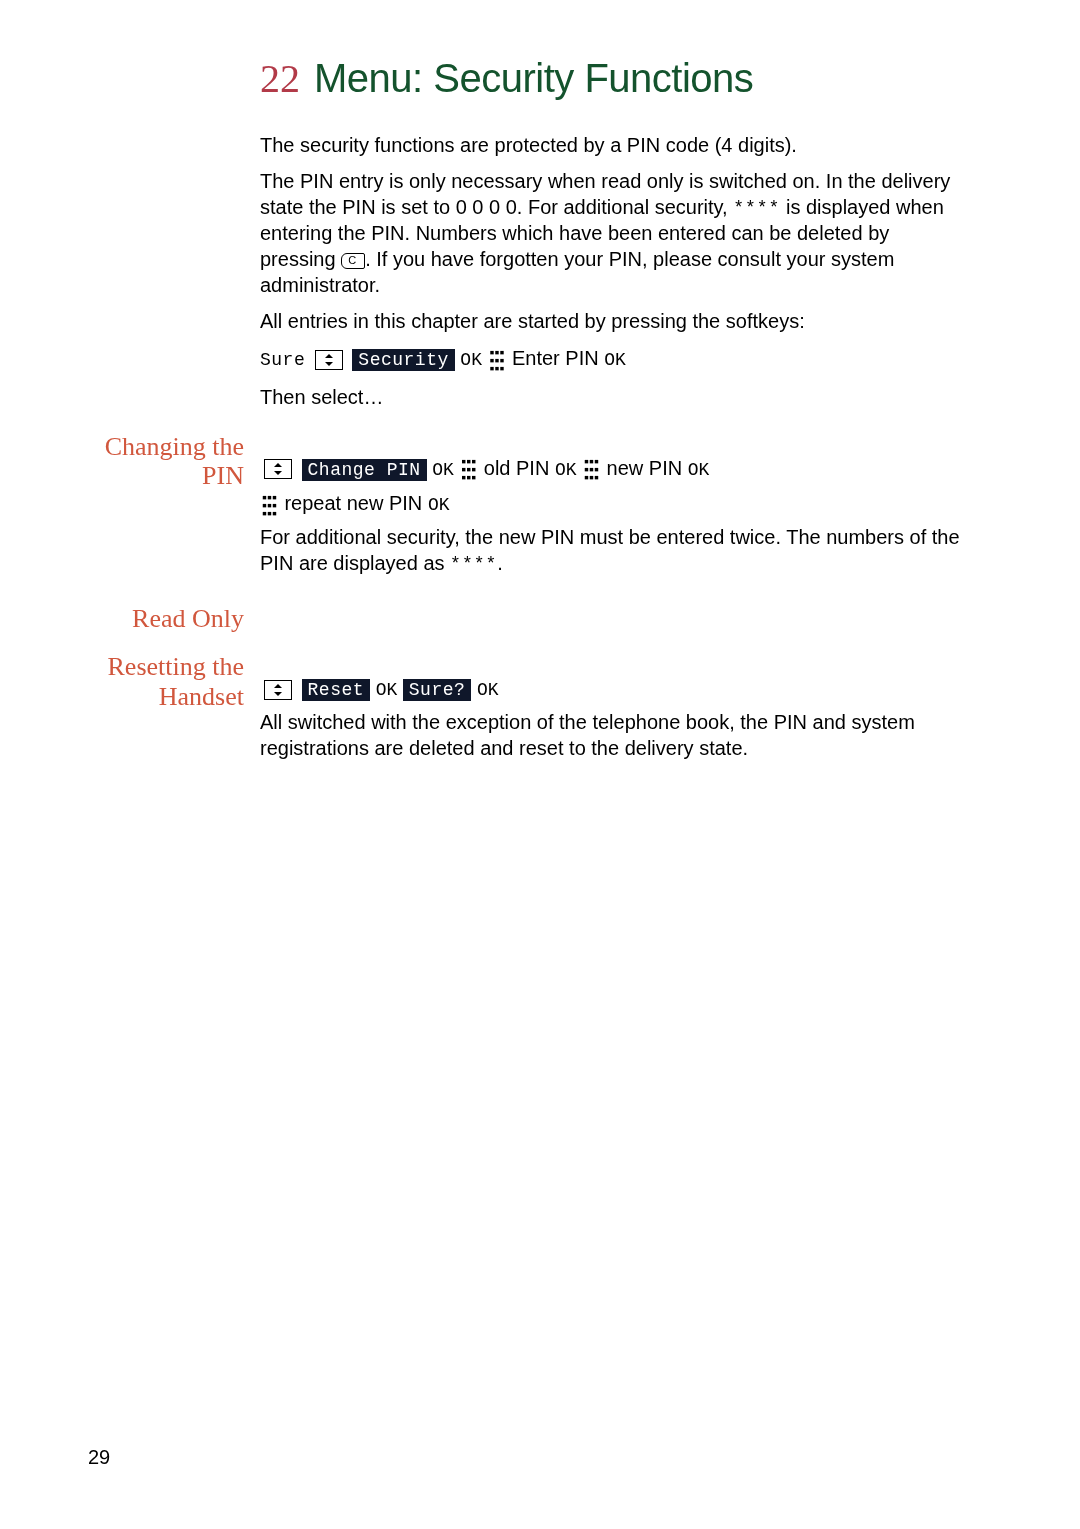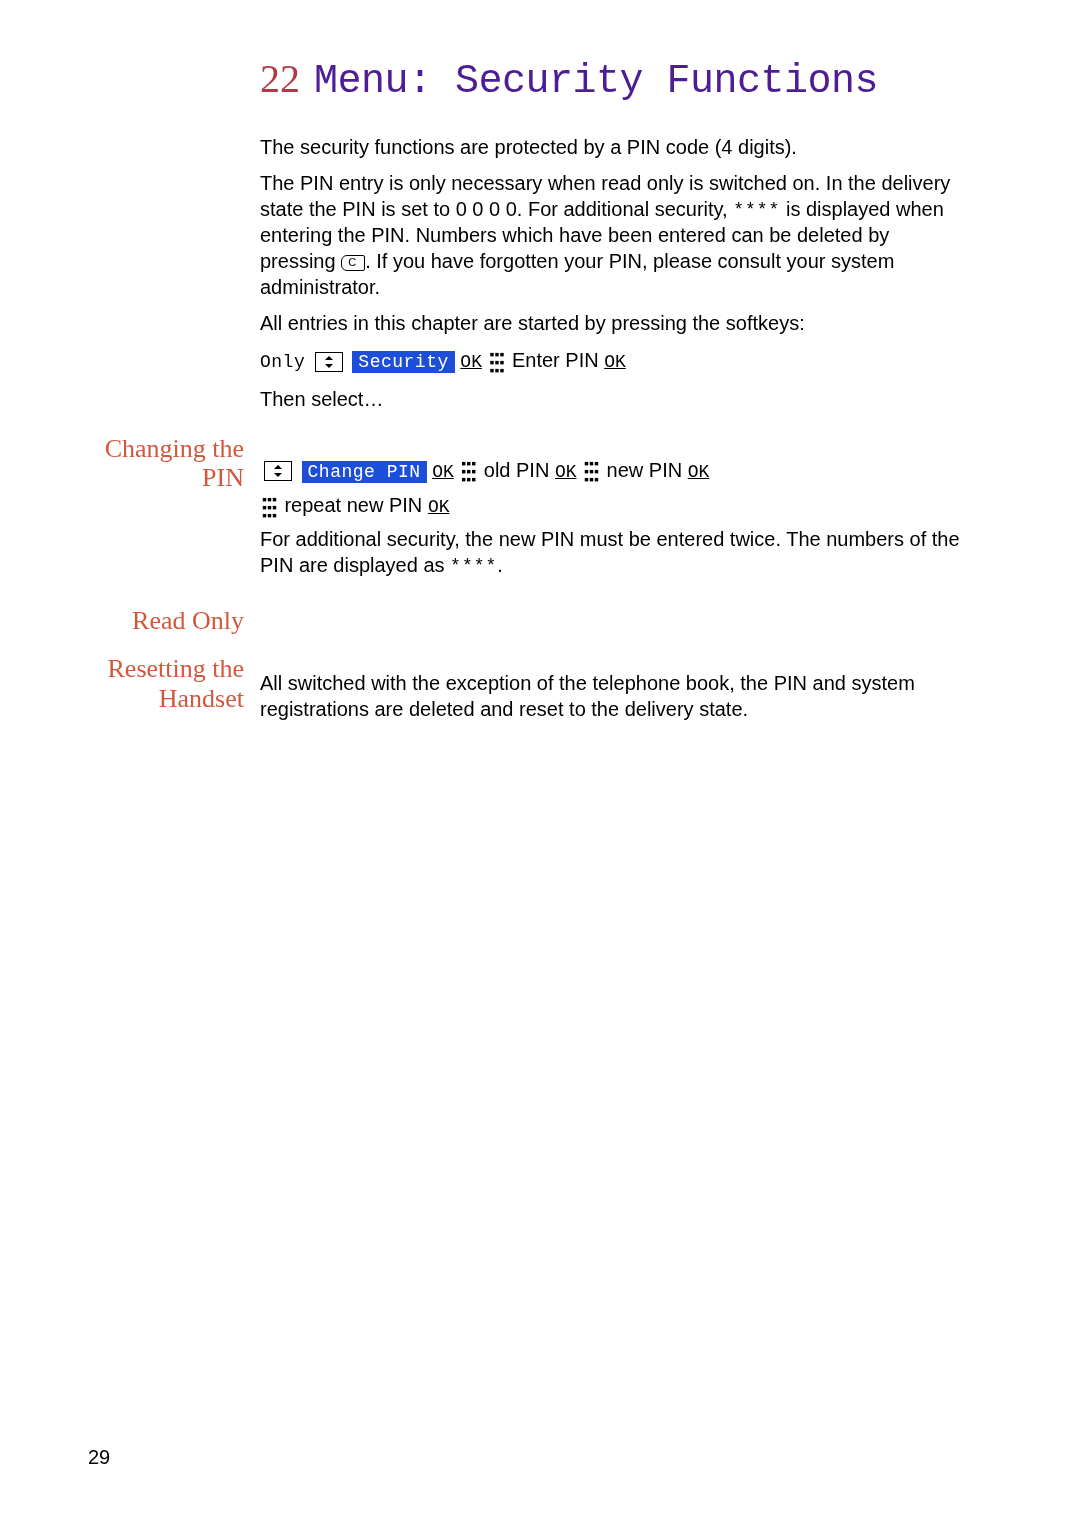--- a/index.html
+++ b/index.html
@@ -25,23 +25,23 @@
   }
   .chapter-number {
     font-family: "Times New Roman", Times, serif;
     font-size: 40px;
     color: #b23a48;
     margin-right: 14px;
     font-weight: normal;
     text-align: center;
   }
   .chapter-title {
-    font-family: Liberation Mono, monospace;
+    font-family: Liberation Sans, sans-serif;
     font-size: 40px;
-    color: #4c1d95;
+    color: #14532d;
     font-weight: normal;
     letter-spacing: -0.5px;
   }
   .content-block {
     display: flex;
     margin-top: 6px;
   }
   .side-label {
     flex: 0 0 180px;
     text-align: right;
@@ -70,31 +70,30 @@
     line-height: 1.4;
     margin: 6px 0;
     white-space: nowrap;
   }
   .px {
     font-family: "Courier New", monospace;
     font-size: 18px;
     letter-spacing: 0.5px;
   }
   .px-inv {
-    background: #1d4ed8;
+    background: #0f172a;
     color: #fff;
     padding: 1px 6px;
     font-family: "Courier New", monospace;
     font-size: 18px;
     letter-spacing: 0.5px;
   }
   .px-ok {
     font-family: "Courier New", monospace;
     font-size: 18px;
-    text-decoration: underline;
   }
   .nav-icon {
     display: inline-block;
     width: 28px;
     height: 20px;
     border: 1px solid #000;
     vertical-align: middle;
     position: relative;
     margin: 0 4px;
     box-sizing: border-box;
@@ -178,21 +177,21 @@
   <div class="intro-col">
     <p class="body-text">The security functions are protected by a PIN code (4 digits).</p>
 
     <p class="body-text">
       <span>The PIN entry is only necessary when read only is switched on. In the delivery state the PIN is set to 0 0 0 0. For additional security, </span><span class="asterisks">****</span><span> is displayed when entering the PIN. Numbers which have been entered can be deleted by pressing </span><span class="delete-icon"></span><span>. If you have forgotten your PIN, please consult your system administrator.</span>
     </p>
 
     <p class="body-text">All entries in this chapter are started by pressing the softkeys:</p>
 
     <div class="softkey-line">
-      <span class="px">Only</span>
+      <span class="px">Sure</span>
       <span class="nav-icon"></span>
       <span class="px-inv">Security</span>
       <span class="px-ok">OK</span>
       <span class="keypad-icon">▪▪▪<br>▪▪▪<br>▪▪▪</span>
       <span>Enter PIN</span>
       <span class="px-ok">OK</span>
     </div>
 
     <p class="body-text" style="margin-top:10px">Then select…</p>
   </div>
@@ -228,19 +227,26 @@
     <div class="side-label">
       <div class="side-heading">Read Only</div>
     </div>
   </div>
 
   <div class="content-block" style="margin-top:18px">
     <div class="side-label">
       <div class="side-heading">Resetting the Handset</div>
     </div>
     <div class="body-col">
+      <div class="softkey-line">
+        <span class="nav-icon"></span>
+        <span class="px-inv">Reset</span>
+        <span class="px-ok">OK</span>
+        <span class="px-inv">Sure?</span>
+        <span class="px-ok">OK</span>
+      </div>
       <p class="body-text">All switched with the exception of the telephone book, the PIN and system registrations are deleted and reset to the delivery state.</p>
     </div>
   </div>
 
   <div class="page-number">29</div>
 
 </div>
 
 </body></html>

